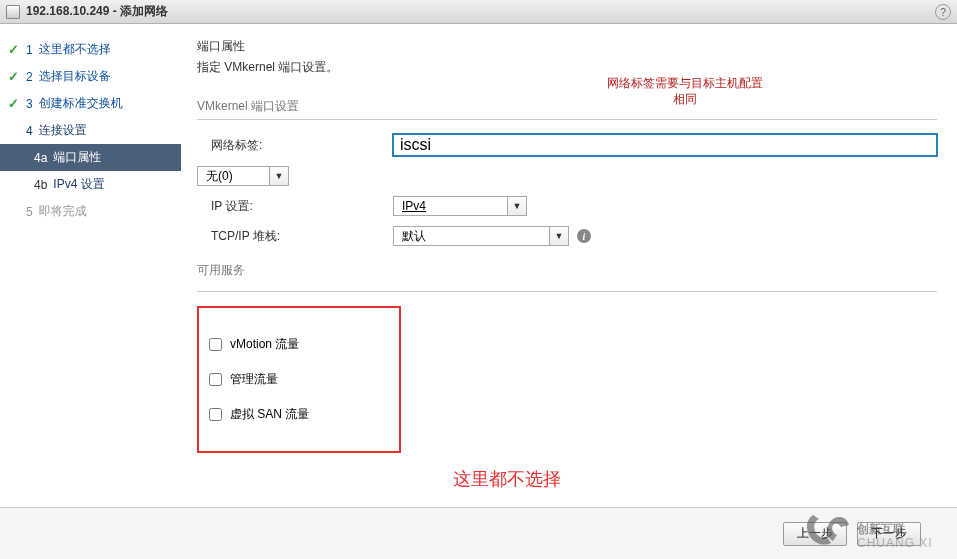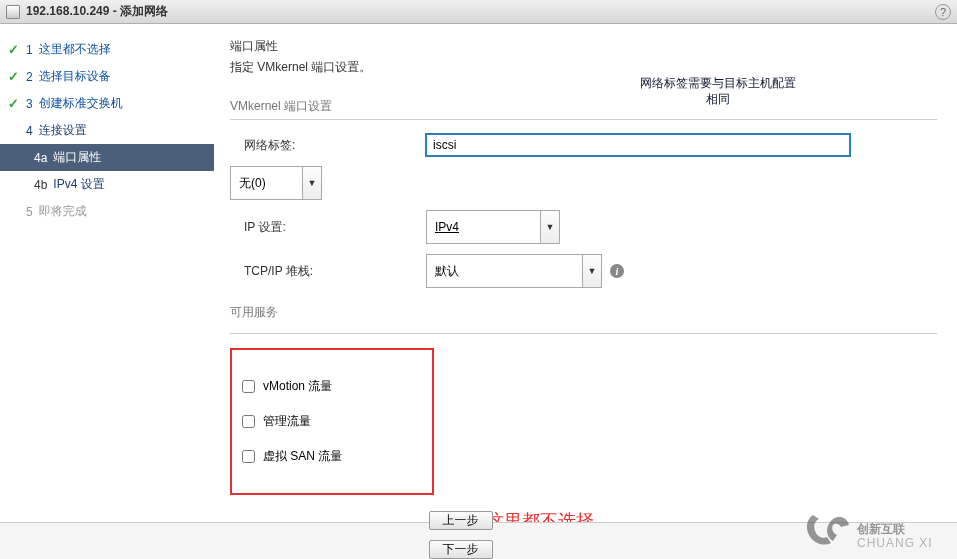--- a/index.html
+++ b/index.html
@@ -20,50 +20,50 @@
     .step.sub { padding-left: 34px; }
     .step.sub .subnum { margin-right: 6px; color: #333; }
     .step.active { background: #4a5f7a; color: #fff; border-radius: 0; }
     .step.active .subnum { color: #fff; }
     .step.future { color: #999; }
     
     .content { flex: 1; padding: 14px 20px 0 16px; position: relative; }
     .content-header-title { color: #333; font-weight: normal; }
     .content-header-desc { color: #333; margin-top: 4px; margin-bottom: 10px; }
     
-    .annotation-top { position: absolute; left: 426px; top: 52px; color: #0f172a; font-size: 14px; text-align: center; line-height: 1.3; }
+    .annotation-top { position: absolute; left: 426px; top: 52px; color: #b91c1c; font-size: 14px; text-align: center; line-height: 1.3; }
     
     .section-label { color: #777; border-bottom: 1px solid #ccc; padding-bottom: 4px; margin-bottom: 14px; margin-top: 22px; }
     
     .form-row { display: flex; align-items: center; margin-bottom: 10px; }
     .form-row label { width: 196px; padding-left: 14px; color: #333; }
     
-    .text-input { height: 22px; border: 1px solid #2a7fb8; outline: 1px solid #2a7fb8; width: 424px; padding: 2px 6px; background: #fff; font-size: 12px; }
+    .text-input { height: 22px; border: 1px solid #2a7fb8; outline: 1px solid #2a7fb8; width: 544px; padding: 2px 6px; background: #fff; font-size: 16px; }
     
-    .combo { display: inline-flex; align-items: center; border: 1px solid #a9a9a9; background: linear-gradient(#fdfdfd,#ececec); height: 34px; }
+    .combo { display: inline-flex; align-items: center; border: 1px solid #a9a9a9; background: linear-gradient(#fdfdfd,#ececec); height: 20px; }
     .combo .combo-text { padding: 0 8px; background: #fff; height: 100%; display: flex; align-items: center; border-right: 1px solid #a9a9a9; }
     .combo .combo-btn { width: 18px; height: 100%; display: flex; align-items: center; justify-content: center; color: #333; font-size: 9px; }
     .combo.w90 .combo-text { width: 72px; }
     .combo.w130 .combo-text { width: 114px; text-decoration: underline; }
     .combo.w175 .combo-text { width: 156px; }
     
     .info-icon { width: 14px; height: 14px; border-radius: 50%; background: #888; color: #fff; display: inline-flex; align-items: center; justify-content: center; font-style: italic; font-family: Georgia, serif; font-size: 10px; margin-left: 8px; font-weight: bold; }
     
     .services-section { margin-top: 16px; }
     .services-label { color: #777; border-bottom: 1px solid #ccc; padding-bottom: 12px; margin-bottom: 14px; }
     
     .services-row { display: flex; }
     .services-row-label { width: 196px; padding-left: 14px; color: #333; padding-top: 2px; }
     .checkbox-group { border: 2px solid #e63030; padding: 10px 14px 10px 10px; width: 204px; }
     .cb-item { display: flex; align-items: center; margin: 18px 0; }
     .cb-item input { margin-right: 8px; width: 13px; height: 13px; }
     
     .annotation-bottom { color: #e63030; font-size: 18px; text-align: center; margin-top: 14px; margin-left: 210px; width: 200px; }
     
-    .footer { position: absolute; bottom: 0; left: 0; right: 0; height: 37px; border-top: 1px solid #ccc; background: #f5f5f5; display: flex; align-items: center; justify-content: flex-end; padding-right: 36px; gap: 10px; flex-direction: column; }
+    .footer { position: absolute; bottom: 0; left: 0; right: 0; height: 52px; border-top: 1px solid #ccc; background: #f5f5f5; display: flex; align-items: center; justify-content: flex-end; padding-right: 36px; gap: 10px; }
     .btn { min-width: 64px; height: 24px; border: 1px solid #999; background: linear-gradient(#fdfdfd,#e2e2e2); border-radius: 2px; cursor: pointer; padding: 0 12px; }
     
     .watermark { position: absolute; right: 16px; bottom: 0; width: 140px; height: 55px; display: flex; align-items: center; justify-content: flex-start; opacity: 0.6; pointer-events: none; }
     .watermark svg { width: 130px; height: 50px; }
   </style>
 </head>
 <body>
 
 <div class="titlebar">
   <span class="host-icon"></span>

